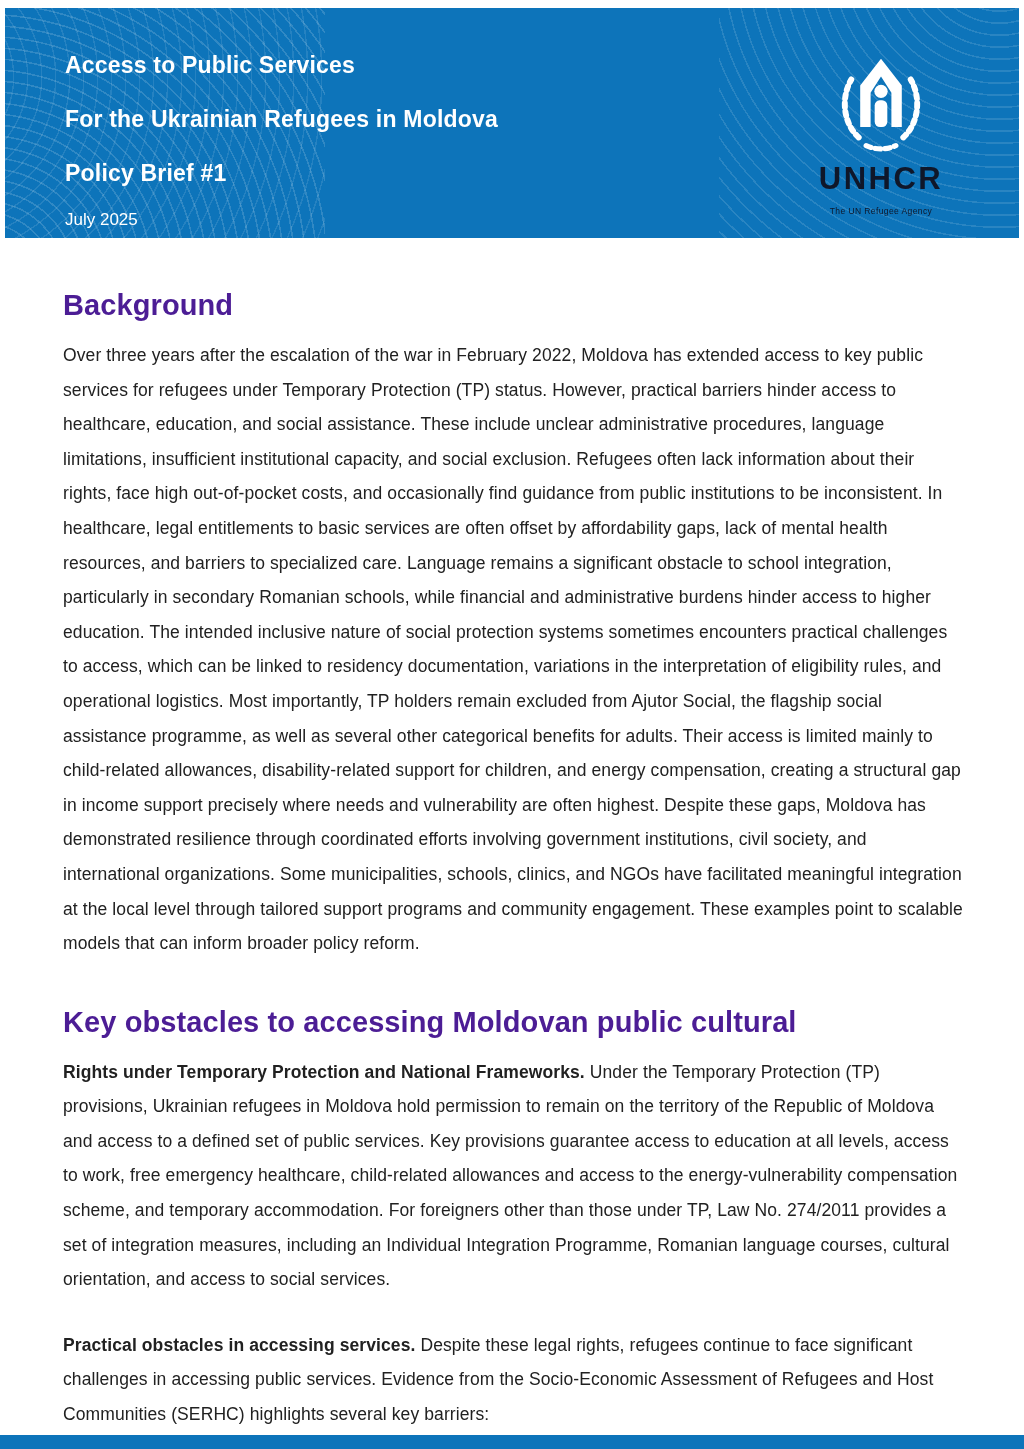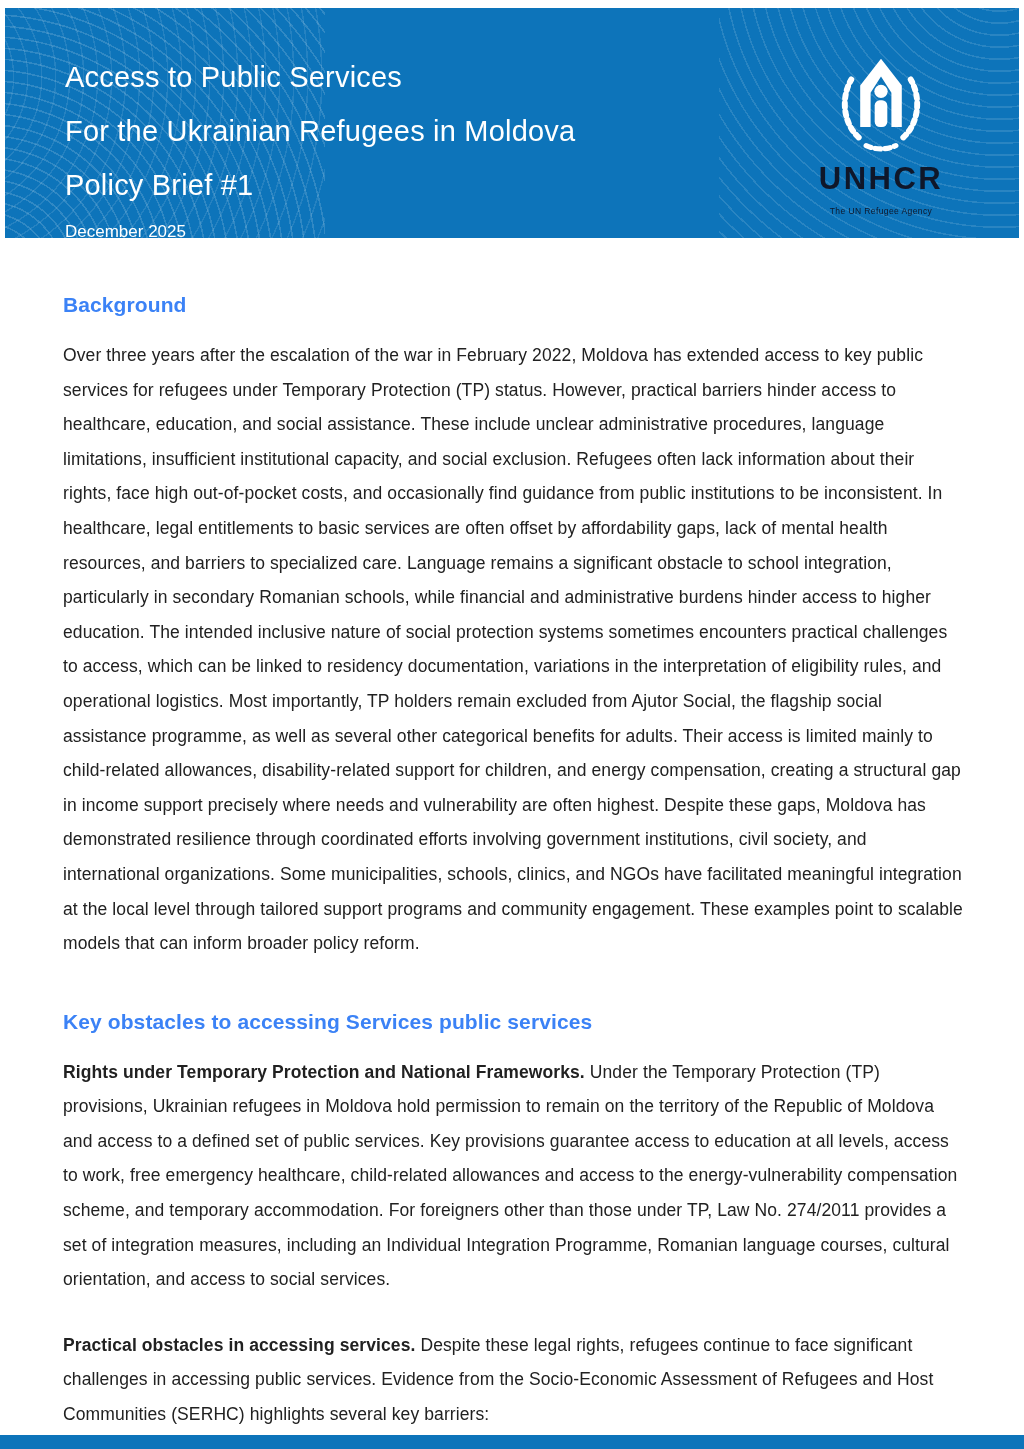--- a/index.html
+++ b/index.html
@@ -24,22 +24,22 @@
       repeating-radial-gradient(circle at 6% 118%, rgba(255,255,255,0.15) 0 1.6px, transparent 1.6px 11px),
       repeating-radial-gradient(circle at -10% 30%, rgba(255,255,255,0.10) 0 1.4px, transparent 1.4px 14px);
   }
   .banner::after {
     content:""; position:absolute; right:-30px; top:-20px; bottom:0; width:330px;
     background:
       repeating-radial-gradient(circle at 85% -15%, rgba(255,255,255,0.12) 0 1.5px, transparent 1.5px 12px);
   }
   .banner-inner { position:relative; z-index:2; padding:38px 0 0 60px; }
   .banner-title {
-    font-size:29px; font-weight:400; line-height:30px;
-    margin:16px 0 24px 0; letter-spacing:0.2px;
+    font-size:23px; font-weight:700; line-height:30px;
+    margin:4px 0 24px 0; letter-spacing:0.2px;
   }
   .banner-date { font-size:17px; font-weight:400; margin-top:-2px; }
 
   
   .logo {
     position:absolute; z-index:3; top:40px; right:48px; width:180px;
     text-align:center; color:#0f172a;
   }
   .logo svg { display:block; margin:0 auto; }
   .logo-name {
@@ -47,21 +47,21 @@
     line-height:30px; margin-top:4px;
   }
   .logo-tagline { font-size:8.5px; letter-spacing:0.4px; margin-top:12px; }
 
   
   .doc-body {
     position:absolute; top:246px; left:63px; width:900px;
     color:#212121;
   }
   .section-heading {
-    color:#3b82f6; font-size:21px; font-weight:700; line-height:34px;
+    color:#4c1d95; font-size:29px; font-weight:700; line-height:34px;
     margin:44px 0 16px 0; letter-spacing:0.1px;
   }
   .section-heading.first { margin-top:42px; }
   .doc-body p {
     font-size:17.5px; line-height:34.6px; margin:0 0 31px 0;
     letter-spacing:0.1px;
   }
   .doc-body p strong { font-weight:700; }
   .doc-body p strong:empty { display:none; }
 
@@ -74,21 +74,21 @@
 </head>
 <body>
 
 <div class="page">
 
   <div class="banner">
     <div class="banner-inner">
       <div class="banner-title">Access to Public Services</div>
       <div class="banner-title">For the Ukrainian Refugees in Moldova</div>
       <div class="banner-title">Policy Brief #1</div>
-      <div class="banner-date">December 2025</div>
+      <div class="banner-date">July 2025</div>
     </div>
 
     <div class="logo">
       <span>
         <svg width="104" height="112" viewBox="0 0 140 150" aria-hidden="true">
           <g fill="none" stroke="#ffffff">
 
             <path d="M40 120 C20 102 15 68 30 42" stroke-width="8" stroke-dasharray="5.5 6" stroke-linecap="round"></path>
             <path d="M100 120 C120 102 125 68 110 42" stroke-width="8" stroke-dasharray="5.5 6" stroke-linecap="round"></path>
 
@@ -104,21 +104,21 @@
       <div class="logo-name">UNHCR</div>
       <div class="logo-tagline">The UN Refugee Agency</div>
     </div>
   </div>
 
   <div class="doc-body">
 
     <h2 class="section-heading first">Background</h2>
     <p> <span>Over three years after the escalation of the war in February 2022, Moldova has extended access to key public services for refugees under Temporary Protection (TP) status. However, practical barriers hinder access to healthcare, education, and social assistance. These include unclear administrative procedures, language limitations, insufficient institutional capacity, and social exclusion. Refugees often lack information about their rights, face high out-of-pocket costs, and occasionally find guidance from public institutions to be inconsistent. In healthcare, legal entitlements to basic services are often offset by affordability gaps, lack of mental health resources, and barriers to specialized care. Language remains a significant obstacle to school integration, particularly in secondary Romanian schools, while financial and administrative burdens hinder access to higher education. The intended inclusive nature of social protection systems sometimes encounters practical challenges to access, which can be linked to residency documentation, variations in the interpretation of eligibility rules, and operational logistics. Most importantly, TP holders remain excluded from Ajutor Social, the flagship social assistance programme, as well as several other categorical benefits for adults. Their access is limited mainly to child-related allowances, disability-related support for children, and energy compensation, creating a structural gap in income support precisely where needs and vulnerability are often highest. Despite these gaps, Moldova has demonstrated resilience through coordinated efforts involving government institutions, civil society, and international organizations. Some municipalities, schools, clinics, and NGOs have facilitated meaningful integration at the local level through tailored support programs and community engagement. These examples point to scalable models that can inform broader policy reform.</span></p>
 
-    <h2 class="section-heading">Key obstacles to accessing Services public services</h2>
+    <h2 class="section-heading">Key obstacles to accessing Moldovan public cultural</h2>
     <p><strong>Rights under Temporary Protection and National Frameworks.</strong> <span>Under the Temporary Protection (TP) provisions, Ukrainian refugees in Moldova hold permission to remain on the territory of the Republic of Moldova and access to a defined set of public services. Key provisions guarantee access to education at all levels, access to work, free emergency healthcare, child-related allowances and access to the energy-vulnerability compensation scheme, and temporary accommodation. For foreigners other than those under TP, Law No. 274/2011 provides a set of integration measures, including an Individual Integration Programme, Romanian language courses, cultural orientation, and access to social services.</span></p>
     <p><strong>Practical obstacles in accessing services.</strong> <span>Despite these legal rights, refugees continue to face significant challenges in accessing public services. Evidence from the Socio-Economic Assessment of Refugees and Host Communities (SERHC) highlights several key barriers:</span></p>
 
   </div>
 
   <div class="footer-bar"></div>
 
 </div>
 
 </body></html>

